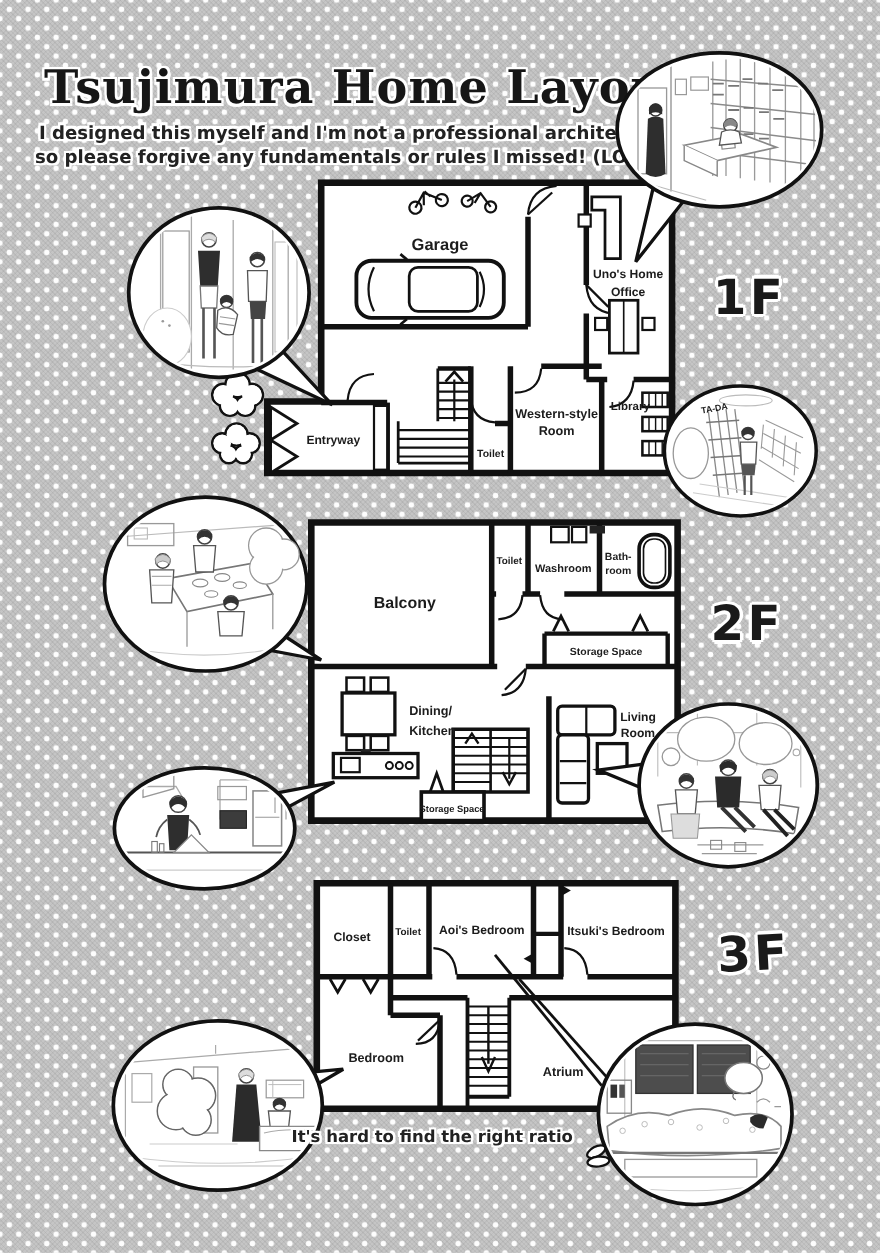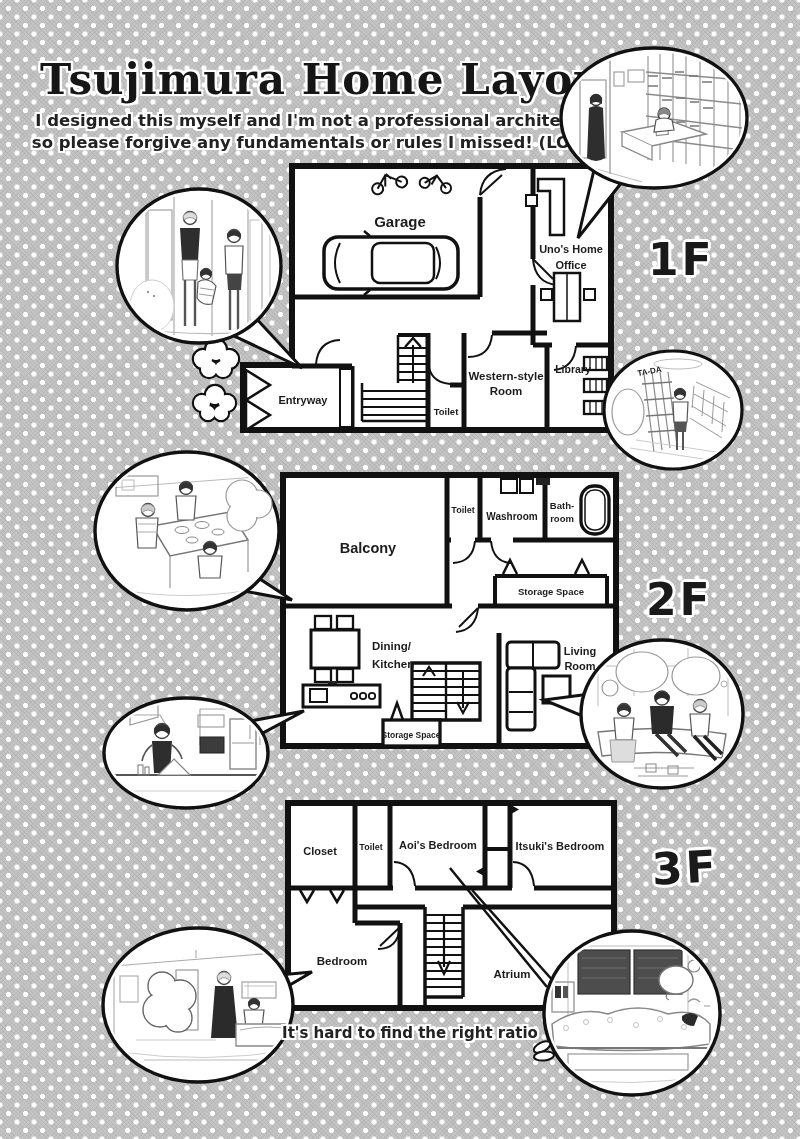--- a/index.html
+++ b/index.html
@@ -19,21 +19,21 @@
   .title{left:40px;top:55px;width:540px;text-align:center;
     font-family:"DejaVu Serif", serif;font-weight:700;font-size:42px;color:#161616;
     letter-spacing:1px;white-space:nowrap;}
   .subtitle{left:20px;top:110px;width:580px;text-align:center;
     font-family:"DejaVu Sans", sans-serif;font-weight:700;font-size:16.5px;color:#222;
     line-height:1.35;}
   .floor-label{font-family:"DejaVu Sans", sans-serif;font-weight:800;font-size:44px;
     color:#1a1a1a;letter-spacing:3px;
     text-shadow:3px 0 0 #fff,-3px 0 0 #fff,0 3px 0 #fff,0 -3px 0 #fff,
     2px 2px 0 #fff,-2px 2px 0 #fff,2px -2px 0 #fff,-2px -2px 0 #fff;}
-  .caption{left:265px;top:1024px;width:290px;text-align:center;
+  .caption{left:265px;top:1024px;width:290px;text-align:left;
     font-family:"DejaVu Sans", sans-serif;font-weight:700;font-size:15px;color:#222;
     line-height:1.3;}
   svg text{font-family:"Liberation Sans", sans-serif;font-weight:700;fill:#1c1c1c;}
   svg .wall{stroke:#111;fill:none;}
   svg .thin{stroke:#111;fill:none;}
 </style>
 </head>
 <body>
 
 <div class="page">
@@ -264,22 +264,22 @@
     <g text-anchor="middle">
       <text x="38" y="58" font-size="11">Closet</text>
       <text x="89" y="53" font-size="9">Toilet</text>
       <text x="156" y="52" font-size="11">Aoi's Bedroom</text>
       <text x="278" y="53" font-size="11">Itsuki's Bedroom</text>
       <text x="60" y="168" font-size="11.5">Bedroom</text>
       <text x="230" y="181" font-size="11.5">Atrium</text>
     </g>
   </svg>
 
-  <div class="abs floor-label" style="left:648px;top:234px;">1F</div>
-  <div class="abs floor-label" style="left:646px;top:542px;margin-top:32px;">2F</div>
+  <div class="abs floor-label" style="left:648px;top:245px;">1F</div>
+  <div class="abs floor-label" style="left:646px;top:542px;">2F</div>
   <div class="abs floor-label" style="left:652px;top:842px;transform:rotate(-3deg);">3F</div>
 
   <svg class="abs" style="left:188px;top:336px;" width="66" height="102" viewBox="0 0 66 102">
     <g stroke="#111" stroke-width="2.4" fill="#fff">
       <circle cx="15" cy="23" r="10"></circle>
         <circle cx="28" cy="14" r="11"></circle>
         <circle cx="41" cy="23" r="10"></circle>
       <circle cx="21" cy="33" r="9"></circle>
         <circle cx="35" cy="33" r="9"></circle>
       <circle cx="14" cy="67" r="9"></circle>

